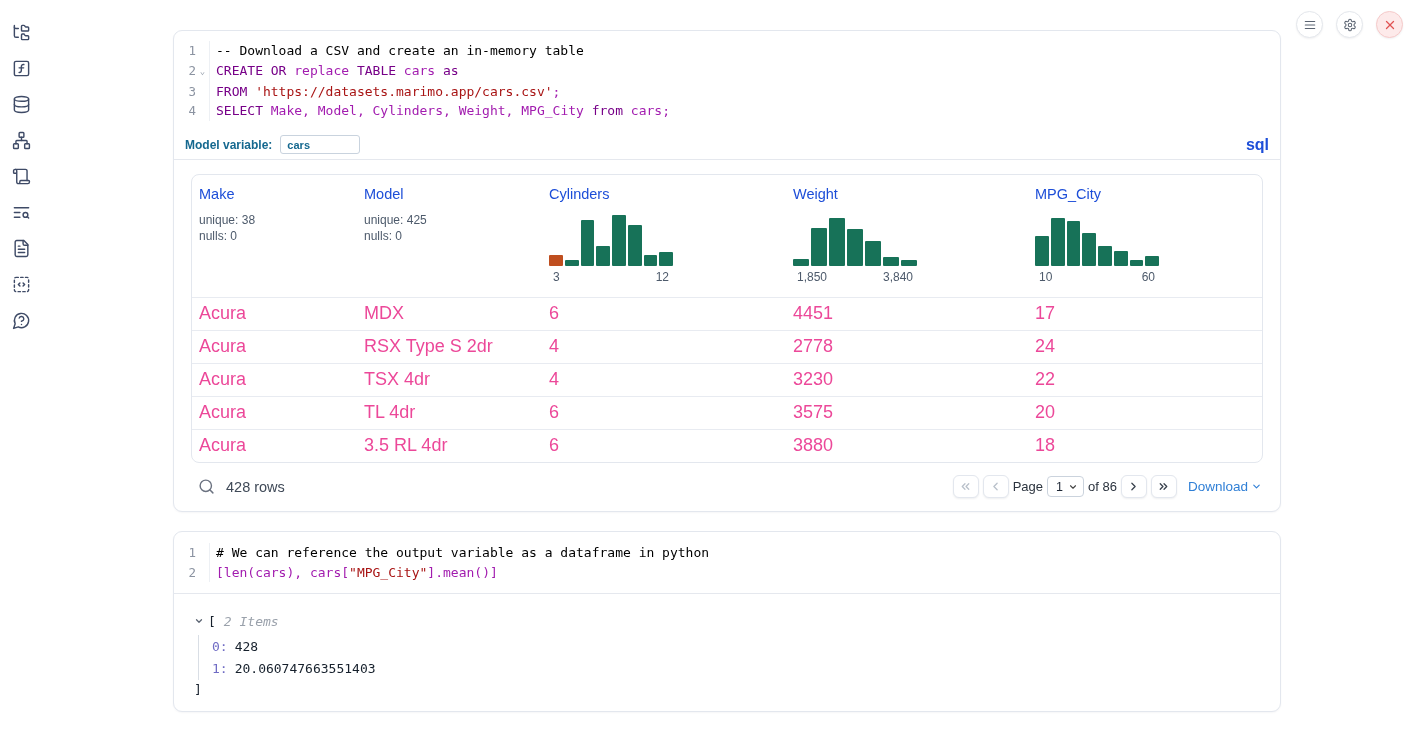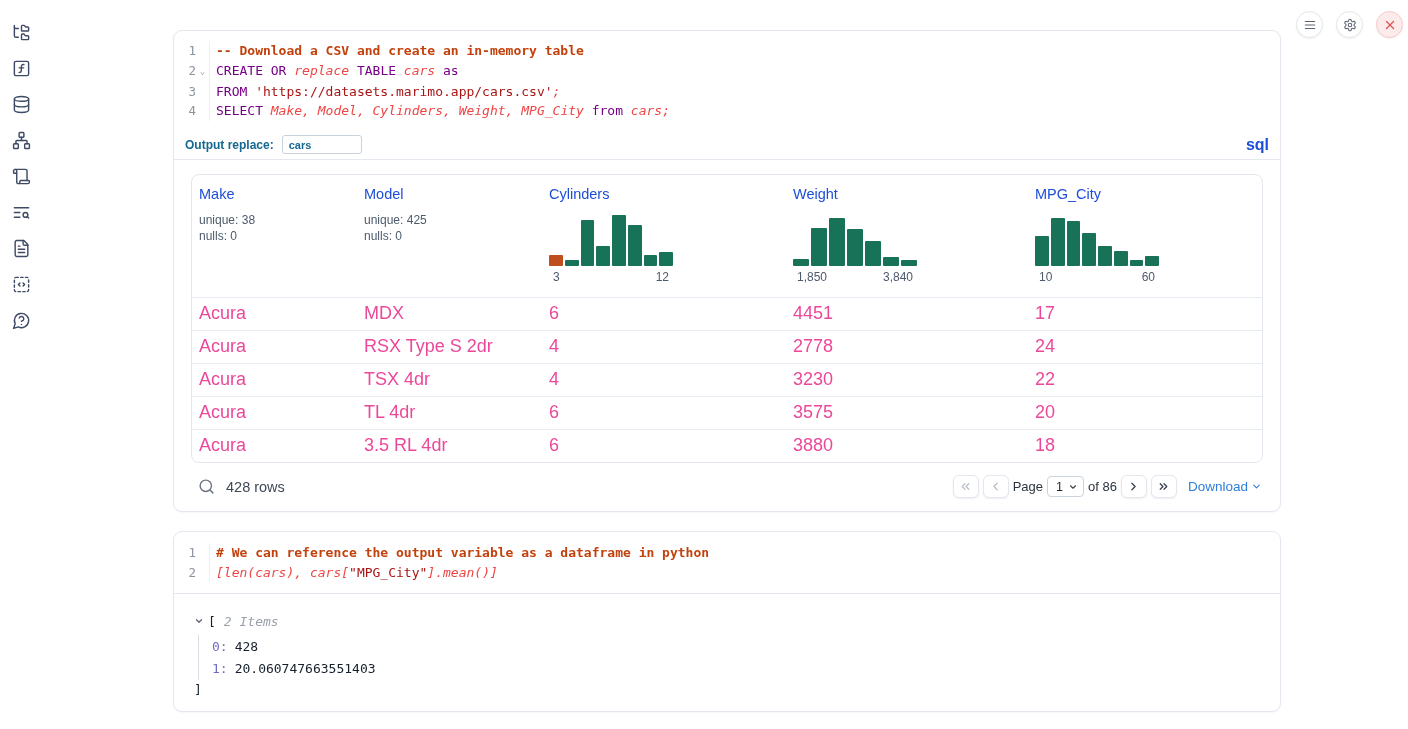--- a/index.html
+++ b/index.html
@@ -21,24 +21,24 @@
   #sql-cell { top:30px; height:482px; }
   #py-cell  { top:531px; height:181px; }
 
   .editor { padding:10px 0; font-family:"DejaVu Sans Mono", monospace; font-size:13px; line-height:19.6px; }
   #py-cell .editor { padding:11px 0; border-bottom:1px solid #e5e8ee; }
   .code-row { display:flex; }
   .gutter-cell { flex:none; width:36px; display:flex; border-right:1px solid #edf0f4; }
   .line-num { width:22px; text-align:right; color:#8b93a1; font-size:12.5px; }
   .fold { width:13px; text-align:center; color:#9aa2ae; font-size:9px; line-height:21px; }
   .code-text { padding-left:6px; white-space:pre; color:#111418; }
-  .tok-comment { color:#c2410c;font-weight:bold; }
+  .tok-comment { color:#000000; }
   .tok-keyword { color:#770088; }
   .tok-string  { color:#a81414; }
-  .tok-plain   { color:#ef4444;font-style:italic; }
+  .tok-plain   { color:#a21caf; }
 
   
   .outvar-bar { height:29px; display:flex; align-items:center; padding:0 11px; border-bottom:1px solid #e5e8ee; }
   .outvar-label { font-size:12px; font-weight:700; color:#15688f; }
   .outvar-input { margin-left:8px; width:80px; height:19px; border:1px solid #c9d3de; border-radius:3px; font-size:11px; font-weight:700; color:#15688f; padding:0 6px; font-family:"Liberation Sans", sans-serif; }
   .lang-badge { margin-left:auto; font-size:16px; font-weight:600; color:#1d4ed8; }
 
   
   .cell-output { padding:14px 17px 0; }
   .data-table { border:1px solid #e3e7ee; border-radius:8px; overflow:hidden; }
@@ -202,21 +202,21 @@
       </div>
       <div class="code-row">
         <span class="gutter-cell">
           <span class="line-num">4</span>
           <span class="fold"></span>
         </span>
         <span class="code-text"><span class="tok-keyword">SELECT</span><span class="tok-plain"> Make, Model, Cylinders, Weight, MPG_City </span><span class="tok-keyword">from</span><span class="tok-plain"> cars;</span></span>
       </div>
     </div>
   <div class="outvar-bar">
-    <span class="outvar-label">Output replace:</span>
+    <span class="outvar-label">Model variable:</span>
     <input class="outvar-input" value="cars" style="">
     <span class="lang-badge">sql</span>
   </div>
 
   <div class="cell-output">
     <div class="data-table">
       <div class="grid-cols" id="table-head">
           <div class="th">
             <div class="col-name">Make</div>
             <div class="col-stats">

